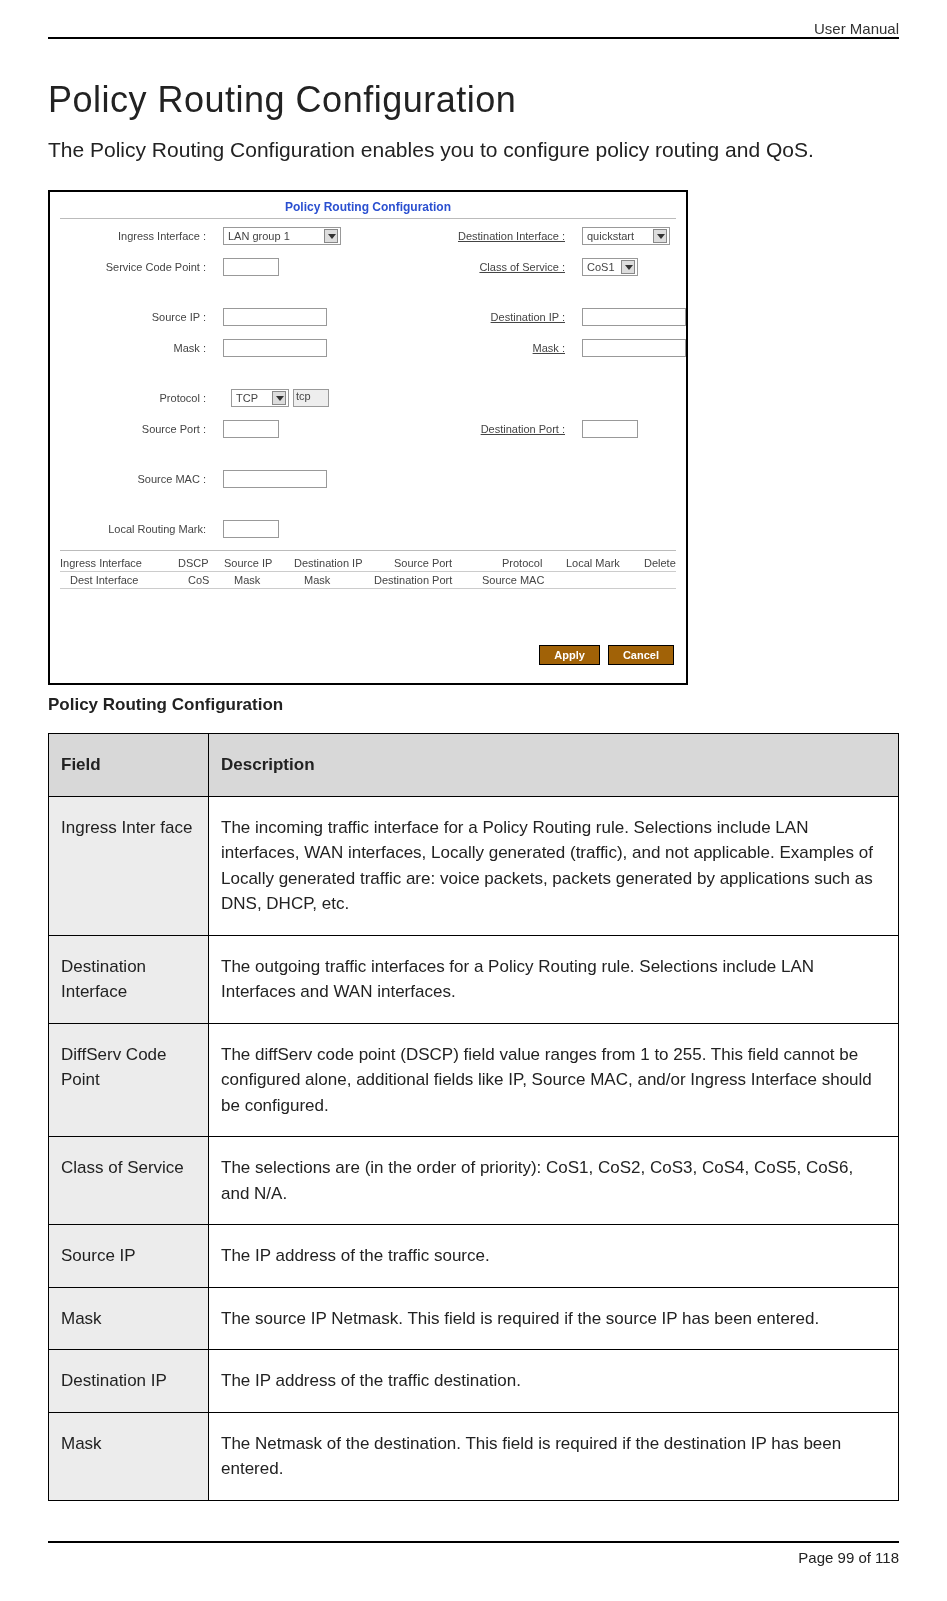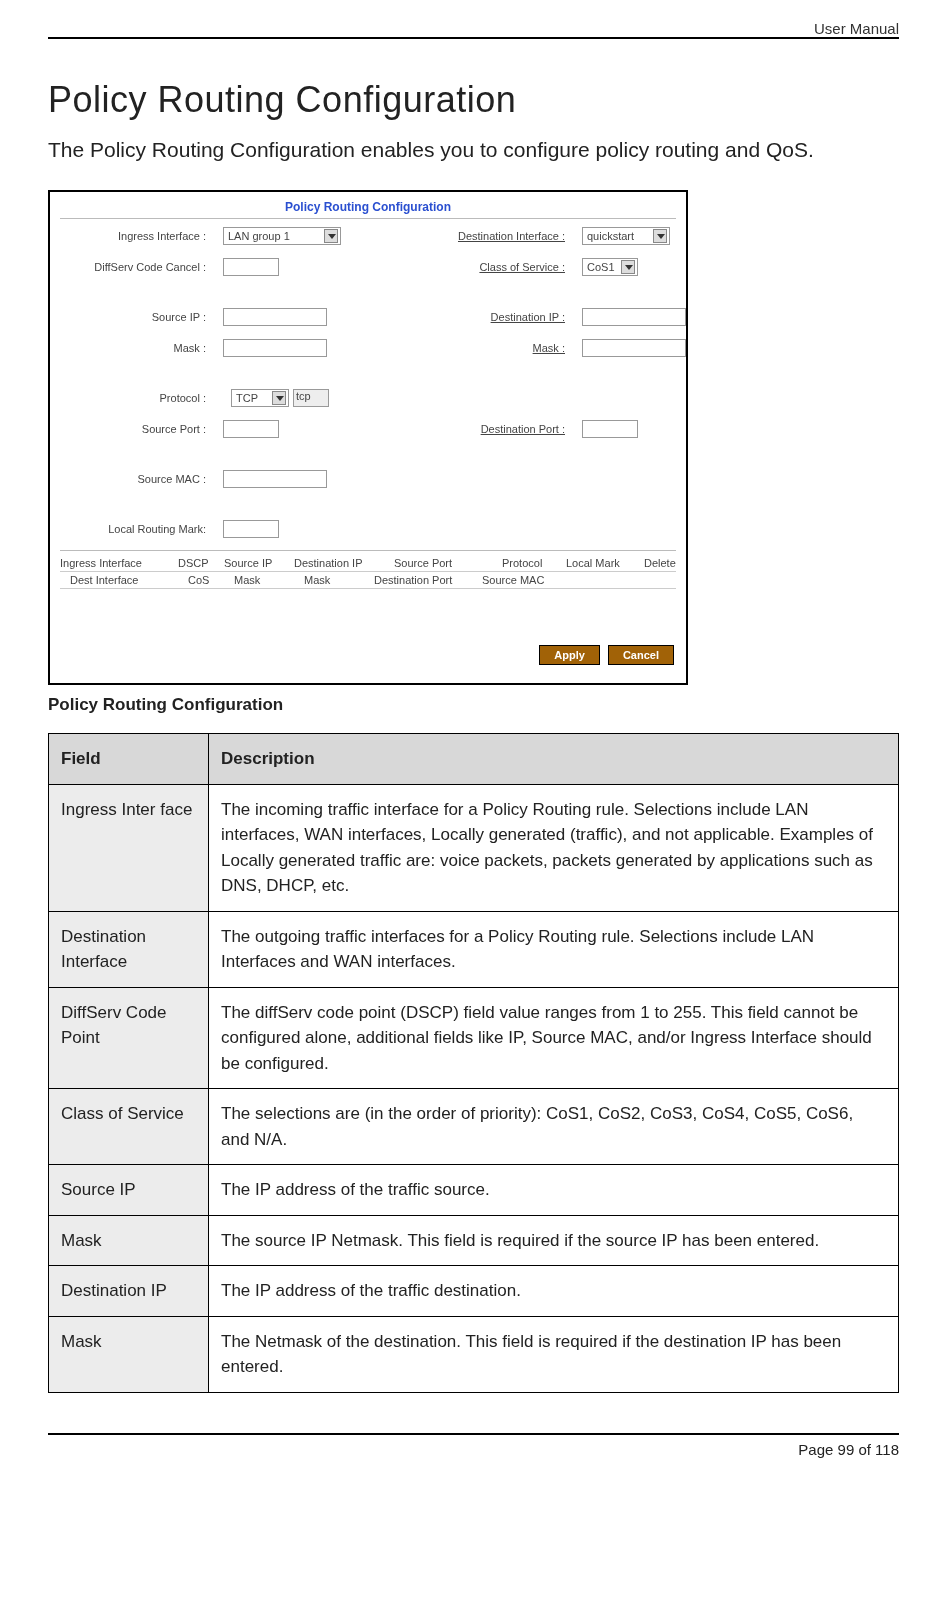--- a/index.html
+++ b/index.html
@@ -157,21 +157,21 @@
     font-size: 17px;
     margin: 10px 0 18px 0;
   }
   table.desc {
     border-collapse: collapse;
     width: 100%;
     font-size: 17px;
   }
   table.desc th, table.desc td {
     border: 1.5px solid #000;
-    padding: 12px 12px;
+    padding: 18px 12px;
     vertical-align: top;
     text-align: left;
     line-height: 1.5;
   }
   table.desc th {
     background: #d8d8d8;
     font-weight: 700;
   }
   table.desc td.fld {
     background: #ececec;
@@ -210,21 +210,21 @@
         <span>LAN group 1</span>
         <span class="arrow"></span>
       </div>
       <div></div>
       <div class="lbl2">Destination Interface :</div>
       <div class="sel wsel2">
         <span>quickstart</span>
         <span class="arrow"></span>
       </div>
 
-      <div class="lbl">DiffServ Code Cancel :</div>
+      <div class="lbl">Service Code Point :</div>
       <div>
           <div class="inp winp-s"></div>
         </div>
       <div></div>
       <div class="lbl2">Class of Service :</div>
       <div class="sel wsel3">
         <span>CoS1</span>
         <span class="arrow"></span>
       </div>
 

